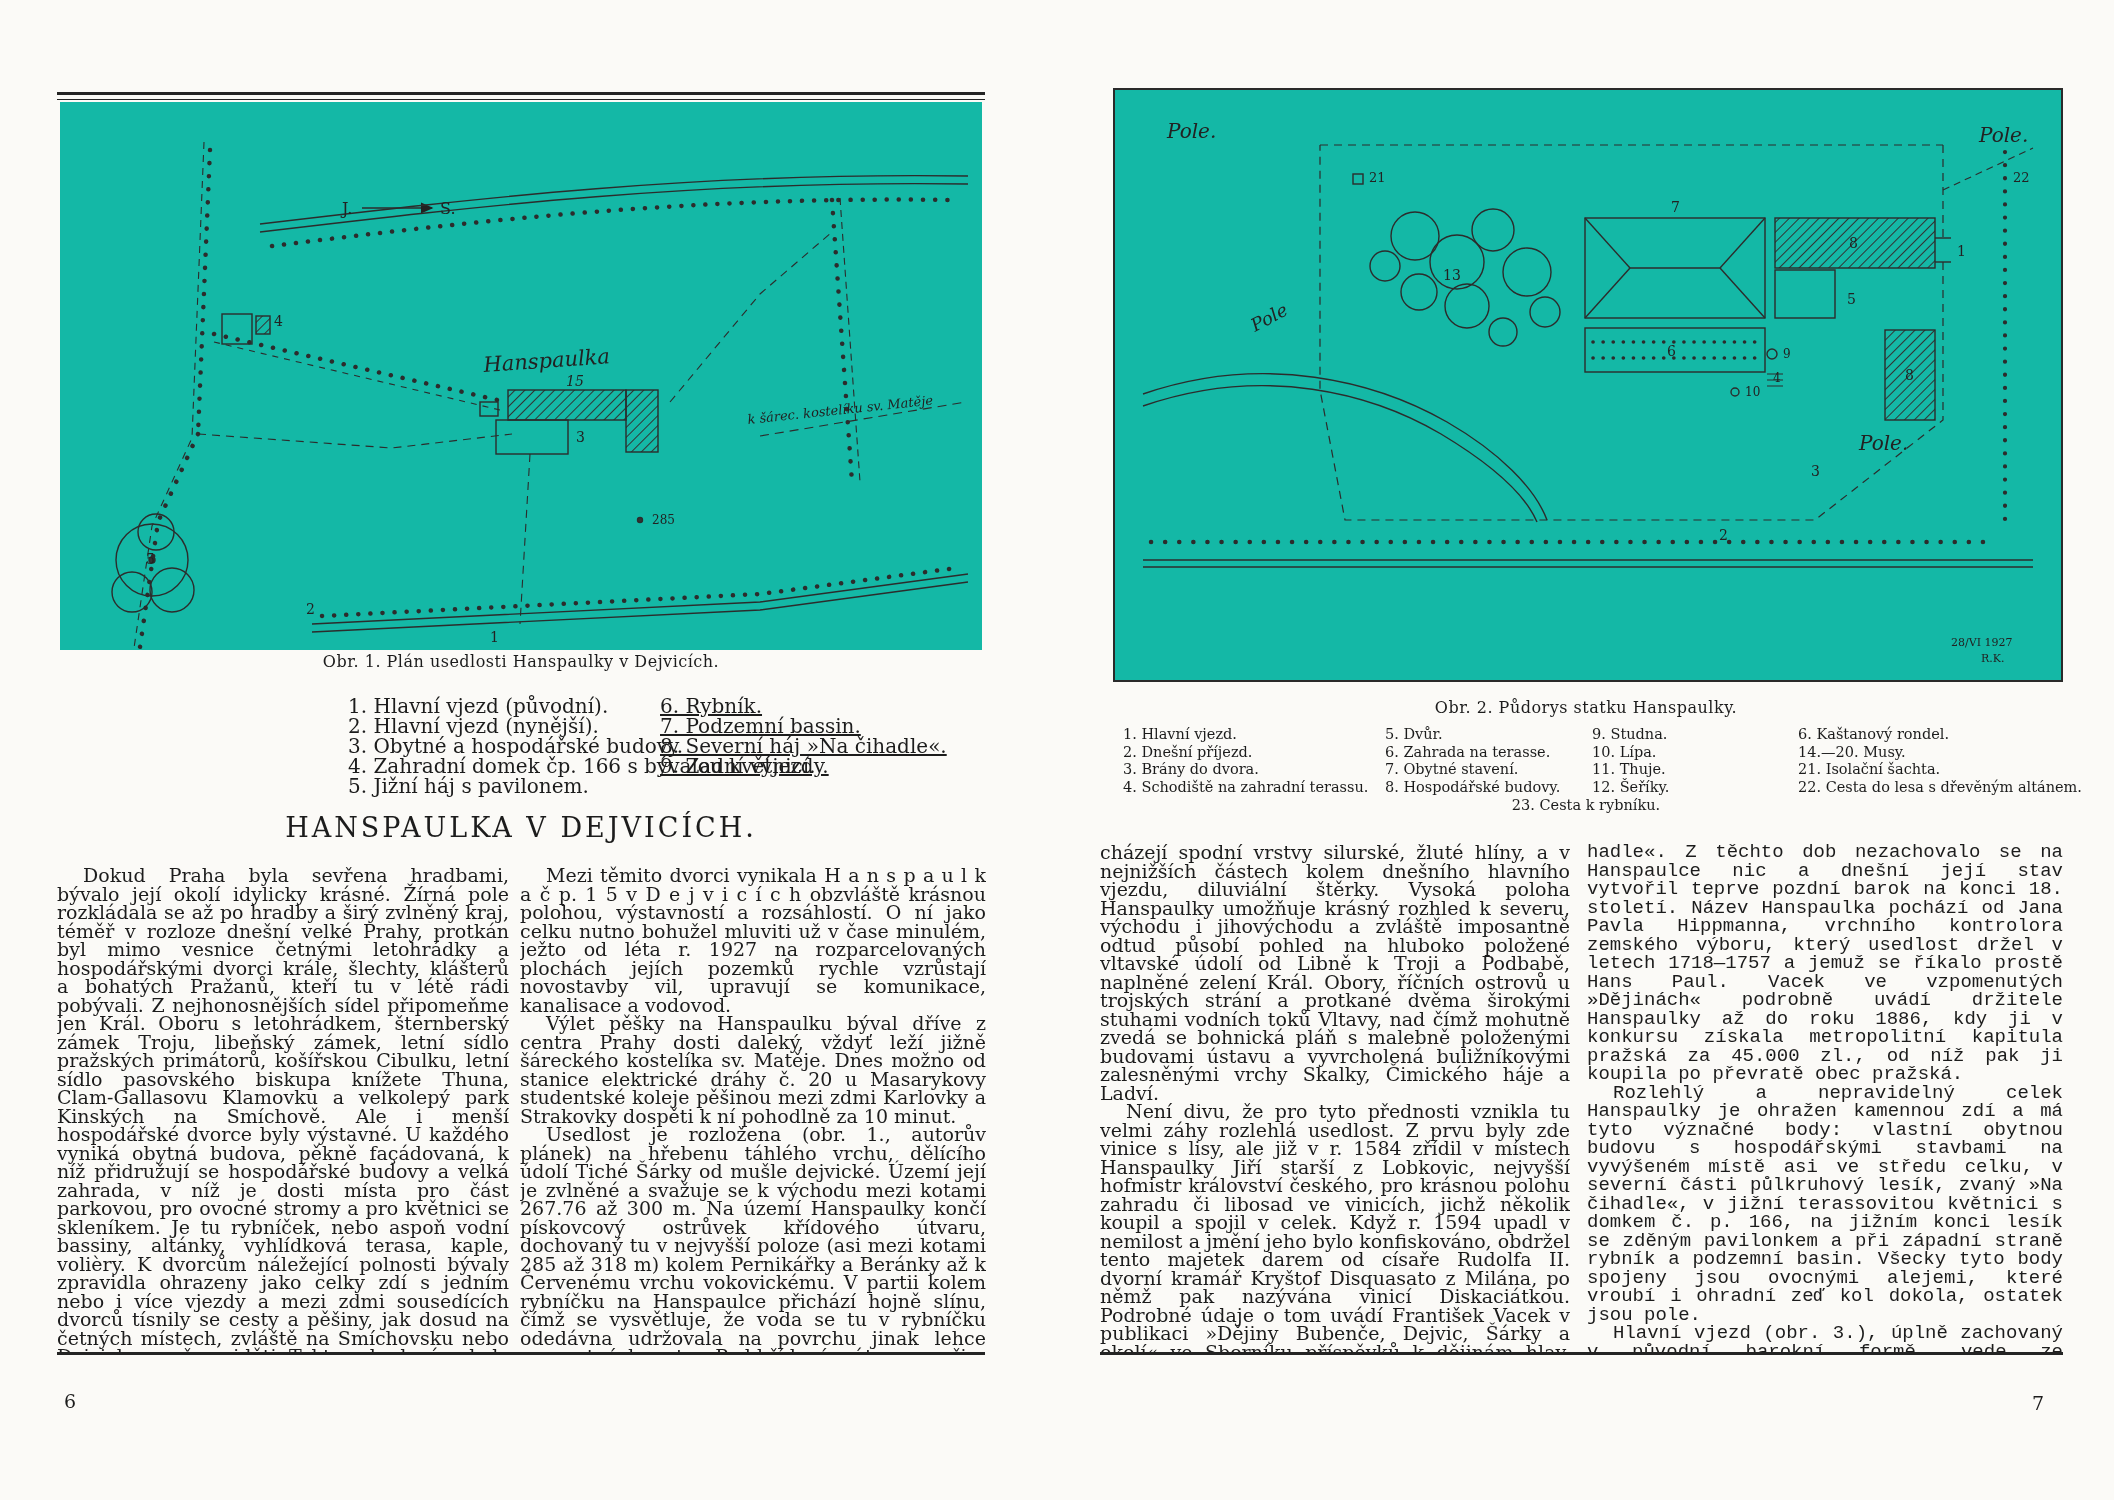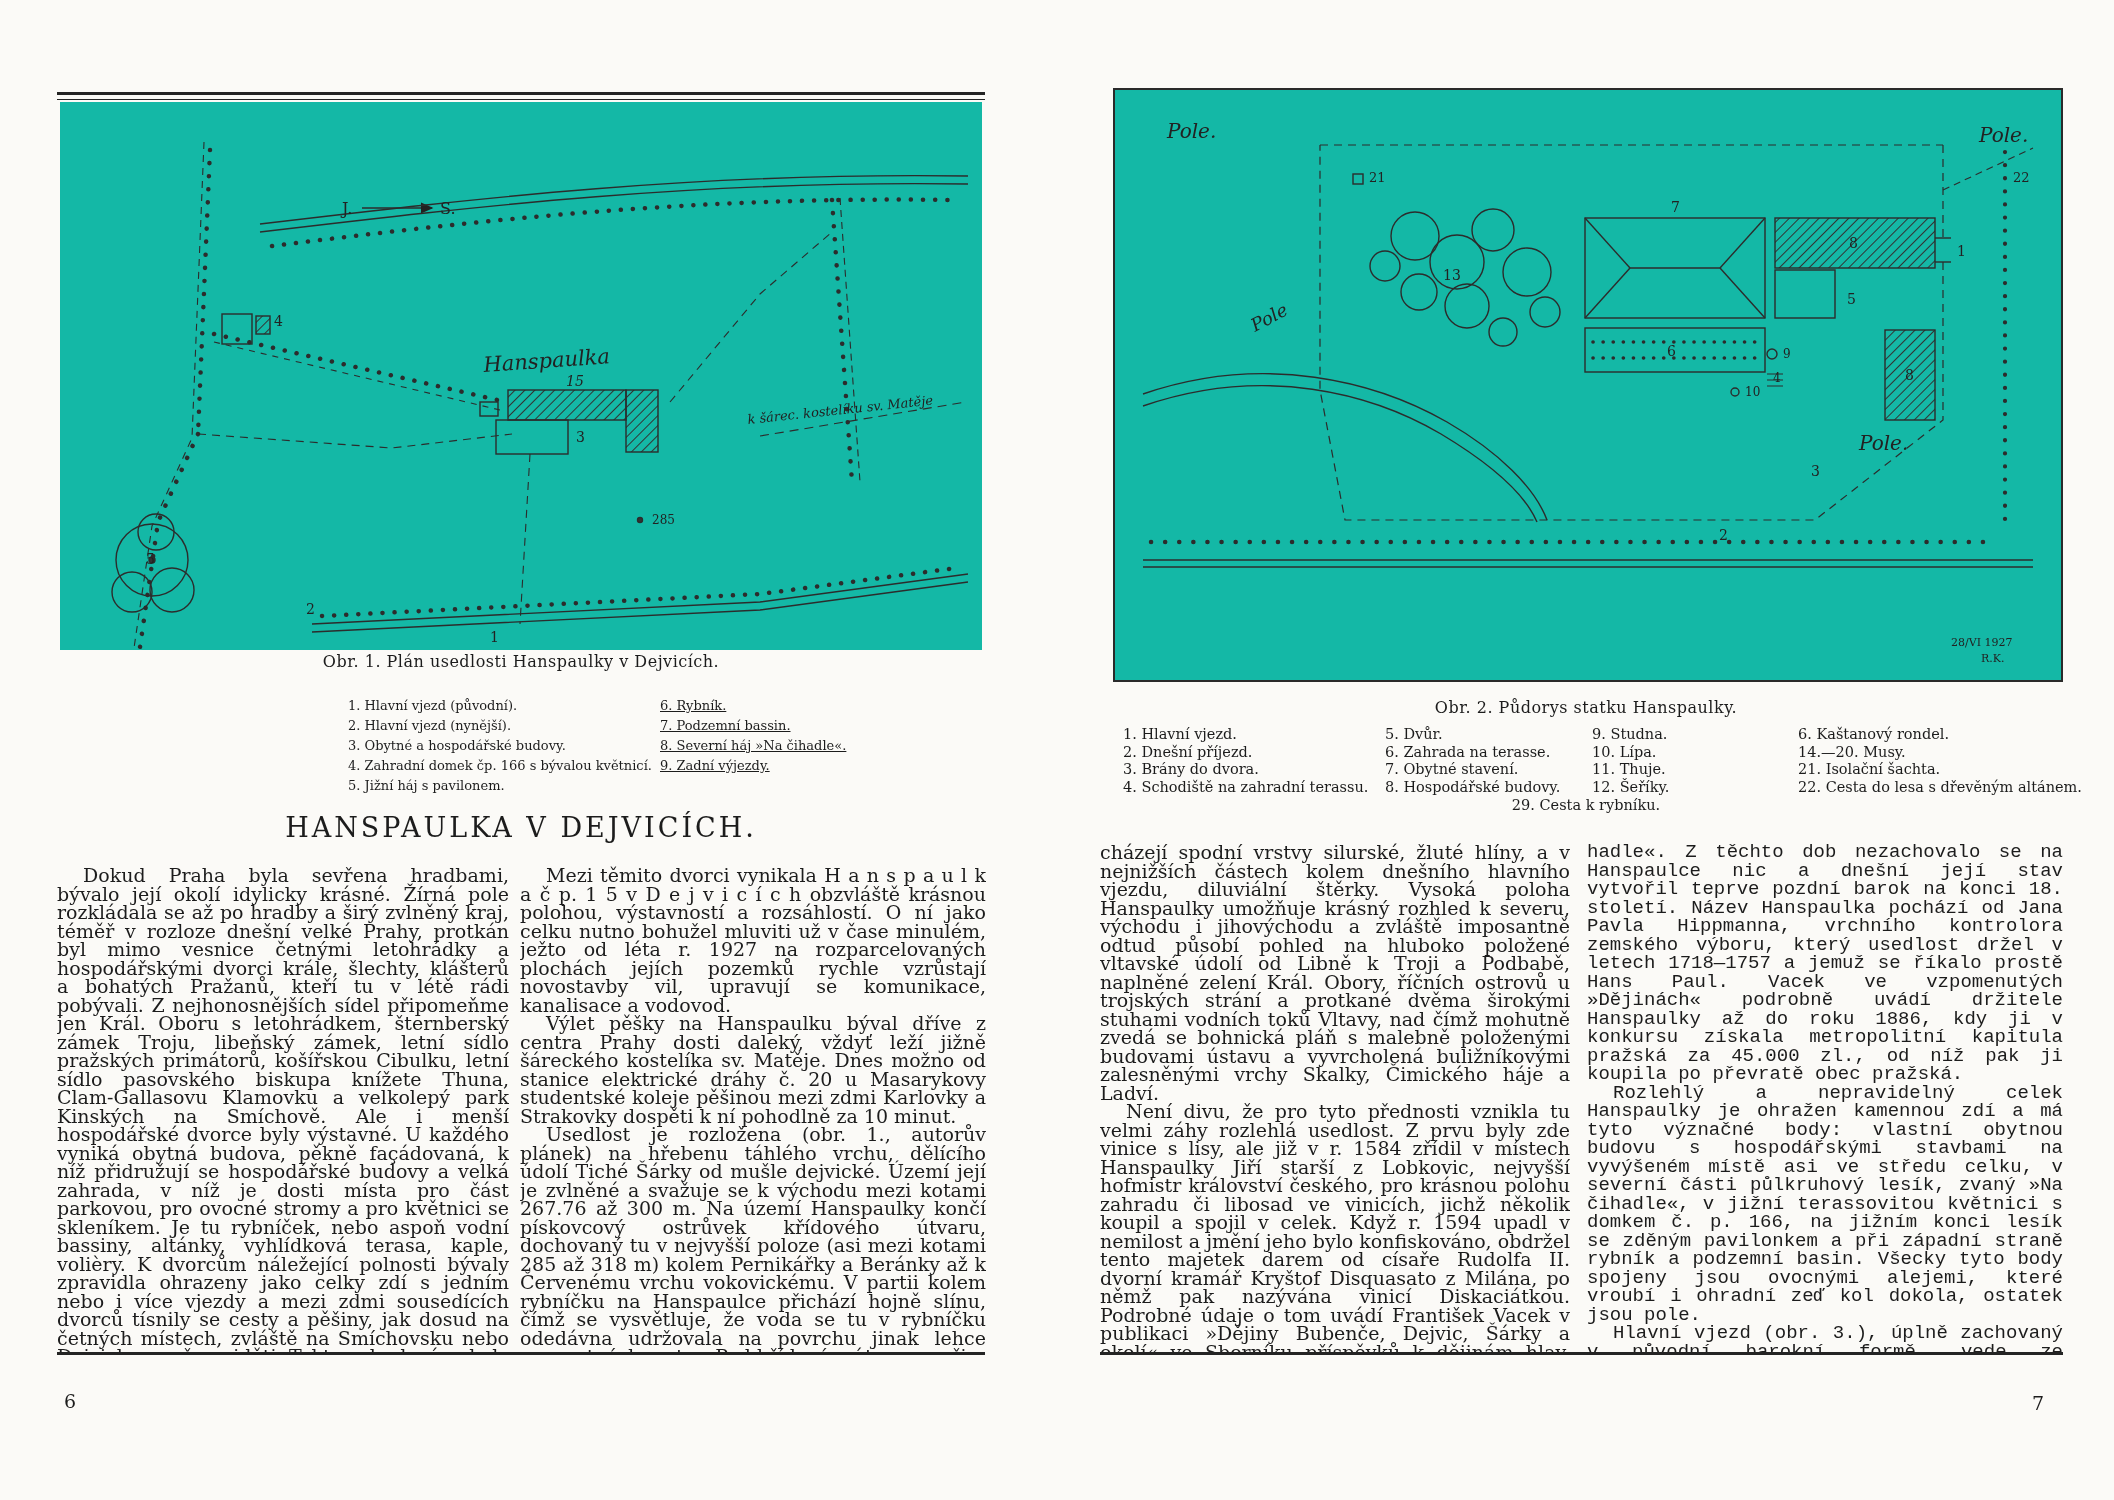--- a/index.html
+++ b/index.html
@@ -6,21 +6,21 @@
   body{
     width:2114px;height:1500px;position:relative;
     background:#fbfaf7;color:#1c1c1c;
     font-family:"DejaVu Serif","Liberation Serif",serif;
   }
   .abs{position:absolute;}
   .rule-double{height:4px;border-top:3px solid #242424;border-bottom:1px solid #242424;}
   .rule-heavy{height:3px;background:#242424;}
   .caption{font-size:16px;text-align:center;letter-spacing:.5px;}
   .heading{font-size:27px;text-align:center;letter-spacing:3px;font-weight:400;}
-  .legend{font-size:13px;line-height:20px;white-space:nowrap;}
+  .legend{font-size:20px;line-height:20px;white-space:nowrap;}
   .legend2{font-size:14.5px;line-height:17.5px;white-space:nowrap;}
   .legend-footer{font-size:14.5px;text-align:center;}
   .bodycol{font-size:19px;line-height:18.5px;text-align:justify;overflow:hidden;}
   .para{margin:0;text-indent:26px;}
   .para.cont{text-indent:0;}
   .pagenum{font-size:19px;}
   .figwrap{background:#14b8a6;}
   .fig2frame{border:2px solid #2a2a2a;}
   svg text{font-family:"DejaVu Serif","Liberation Serif",serif;fill:#222;}
   svg .script{font-style:italic;}
@@ -225,21 +225,21 @@
   <div>10. Lípa.</div>
   <div>11. Thuje.</div>
   <div>12. Šeříky.</div>
 </div>
 <div class="abs legend2" style="left:1798px;top:726px;">
   <div>6. Kaštanový rondel.</div>
   <div>14.—20. Musy.</div>
   <div>21. Isolační šachta.</div>
   <div>22. Cesta do lesa s dřevěným altánem.</div>
 </div>
-<div class="abs legend-footer" style="left:1113px;top:797px;width:946px;">29. Cesta k rybníku.</div>
+<div class="abs legend-footer" style="left:1113px;top:797px;width:946px;">23. Cesta k rybníku.</div>
 
 <div class="abs bodycol" style="left:1100px;top:843px;width:470px;height:509px;">
   <p class="para cont">cházejí spodní vrstvy silurské, žluté hlíny, a v nejnižších částech kolem dnešního hlavního vjezdu, diluviální štěrky. Vysoká poloha Hanspaulky umožňuje krásný rozhled k severu, východu i jihovýchodu a zvláště imposantně odtud působí pohled na hluboko položené vltavské údolí od Libně k Troji a Podbabě, naplněné zelení Král. Obory, říčních ostrovů u trojských strání a protkané dvěma širokými stuhami vodních toků Vltavy, nad čímž mohutně zvedá se bohnická pláň s malebně položenými budovami ústavu a vyvrcholená buližníkovými zalesněnými vrchy Skalky, Čimického háje a Ladví.</p>
   <p class="para">Není divu, že pro tyto přednosti vznikla tu velmi záhy rozlehlá usedlost. Z prvu byly zde vinice s lisy, ale již v r. 1584 zřídil v místech Hanspaulky Jiří starší z Lobkovic, nejvyšší hofmistr království českého, pro krásnou polohu zahradu či libosad ve vinicích, jichž několik koupil a spojil v celek. Když r. 1594 upadl v nemilost a jmění jeho bylo konfiskováno, obdržel tento majetek darem od císaře Rudolfa II. dvorní kramář Kryštof Disquasato z Milána, po němž pak nazývána vinicí Diskaciátkou. Podrobné údaje o tom uvádí František Vacek v publikaci »Dějiny Bubenče, Dejvic, Šárky a okolí« ve Sborníku příspěvků k dějinám hlav. města Prahy, sv. IV. Tam také jsou citovány z knih viničních údaje z pol. 16. stol. o »tůni«, dnešním rybníčku v západní části Hanspaulky, a o kusu úlehle pro »císařské čihadlo«, lesíku to severně Hanspaulky položeném, který sloužil pro loveckou kratochvíli císaře Rudolfa II., a jemuž se pak říkalo »Na či-</p>
 </div>
 <div class="abs bodycol" style="left:1587px;top:843px;width:476px;height:509px;font-family:Liberation Mono, monospace;">
   <p class="para cont">hadle«. Z těchto dob nezachovalo se na Hanspaulce nic a dnešní její stav vytvořil teprve pozdní barok na konci 18. století. Název Hanspaulka pochází od Jana Pavla Hippmanna, vrchního kontrolora zemského výboru, který usedlost držel v letech 1718—1757 a jemuž se říkalo prostě Hans Paul. Vacek ve vzpomenutých »Dějinách« podrobně uvádí držitele Hanspaulky až do roku 1886, kdy ji v konkursu získala metropolitní kapitula pražská za 45.000 zl., od níž pak ji koupila po převratě obec pražská.</p>
   <p class="para">Rozlehlý a nepravidelný celek Hanspaulky je ohražen kamennou zdí a má tyto význačné body: vlastní obytnou budovu s hospodářskými stavbami na vyvýšeném místě asi ve středu celku, v severní části půlkruhový lesík, zvaný »Na čihadle«, v jižní terassovitou květnici s domkem č. p. 166, na jižním konci lesík se zděným pavilonkem a při západní straně rybník a podzemní basin. Všecky tyto body spojeny jsou ovocnými alejemi, které vroubí i ohradní zeď kol dokola, ostatek jsou pole.</p>
   <p class="para">Hlavní vjezd (obr. 3.), úplně zachovaný v původní barokní formě, vede ze starodávné horní šárecké cesty ohradní zdí asi ve středu východní strany do komplexu. Osa tohoto vjezdu i osa stoupající od něho cesty míří přímo na osu druhých vrat u nádvoří vlastní budovy.</p>
 </div>

